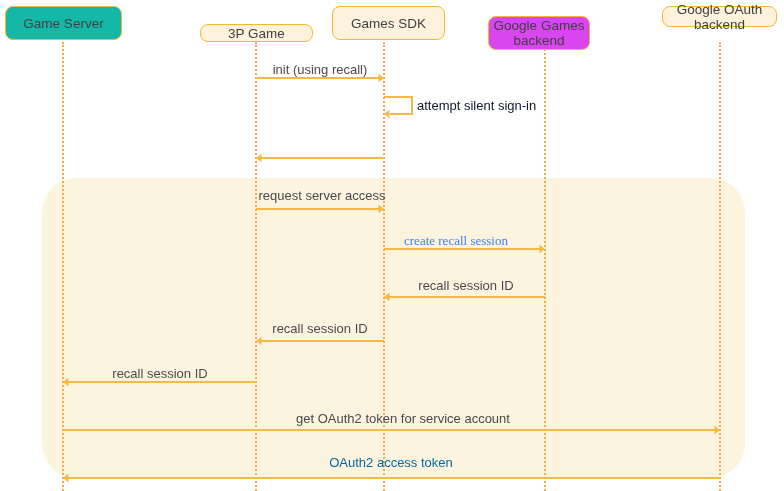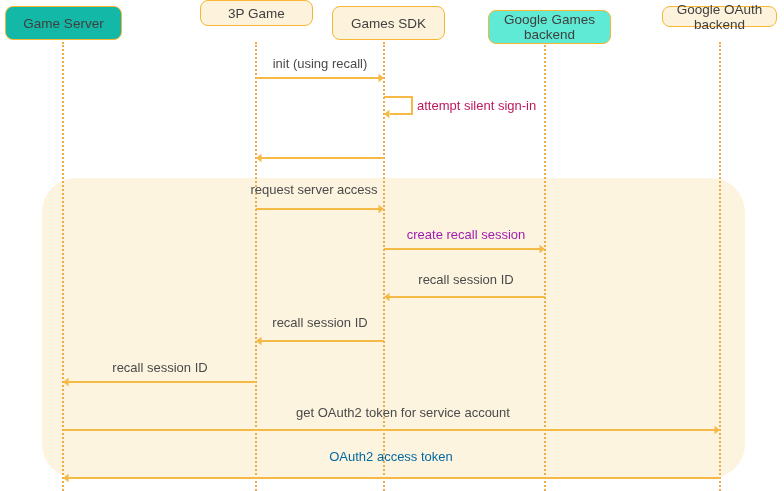--- a/index.html
+++ b/index.html
@@ -49,21 +49,21 @@
     padding: 2px 4px;
   }
   .msg-label {
     position: absolute;
     font-size: 13px;
     line-height: 15px;
     color: #4a4a4a;
     white-space: nowrap;
     z-index: 4;
   }
-  .msg-label.center { transform: translateX(-50%); }
+  .msg-label.center { transform: translateX(-50%); margin-top: 6px; }
   svg.arrow-layer {
     position: absolute;
     left: 0;
     top: 0;
     width: 784px;
     height: 491px;
     z-index: 3;
     overflow: visible;
   }
 </style>
@@ -73,27 +73,27 @@
 <div id="diagram-root">
     <div class="highlight-region" style="left: 42px; top: 178px; width: 703px; height: 300px; background: rgb(253, 244, 224);"></div>
     <div class="lifeline" style="left: 62px; top: 42px; height: 449px; border-left-color: rgb(240, 171, 74);"></div>
     <div class="lifeline" style="left: 255px; top: 42px; height: 449px; border-left-color: rgb(240, 171, 74);"></div>
     <div class="lifeline" style="left: 383px; top: 42px; height: 449px; border-left-color: rgb(240, 171, 74);"></div>
     <div class="lifeline" style="left: 544px; top: 42px; height: 449px; border-left-color: rgb(240, 171, 74);"></div>
     <div class="lifeline" style="left: 719px; top: 42px; height: 449px; border-left-color: rgb(240, 171, 74);"></div>
     <div class="actor-box" style="left: 5px; top: 6px; width: 117px; height: 34px; background: #14b8a6; border-color: rgb(247, 183, 51);">
       <span>Game Server</span>
     </div>
-    <div class="actor-box" style="left: 200px; top: 0; width: 113px; height: 26px; background: rgb(253, 243, 221); border-color: rgb(247, 183, 51);">
+    <div class="actor-box" style="left: 200px; top: 24px; width: 113px; height: 18px; background: rgb(253, 243, 221); border-color: rgb(247, 183, 51);">
       <span>3P Game</span>
     </div>
     <div class="actor-box" style="left: 332px; top: 6px; width: 113px; height: 34px; background: rgb(253, 243, 221); border-color: rgb(247, 183, 51);">
       <span>Games SDK</span>
     </div>
-    <div class="actor-box" style="left: 488px; top: 10px; width: 123px; height: 34px; background: #5eead4; border-color: rgb(247, 183, 51);">
+    <div class="actor-box" style="left: 488px; top: 16px; width: 102px; height: 34px; background: #d946ef; border-color: rgb(247, 183, 51);">
       <span>Google Games backend</span>
     </div>
     <div class="actor-box" style="left: 662px; top: 6px; width: 115px; height: 21px; background: rgb(253, 243, 221); border-color: rgb(247, 183, 51);">
       <span>Google OAuth backend</span>
     </div>
     <svg class="arrow-layer" viewBox="0 0 784 491">
       <g>
         <line x1="256" y1="78" x2="380" y2="78" stroke="#f5b945" stroke-width="2"></line>
         <polygon points="384,78 378.5,73.8 378.5,82.2" fill="#f5b945"></polygon>
       </g>
@@ -128,21 +128,21 @@
       <g>
         <line x1="63" y1="430" x2="716" y2="430" stroke="#f5b945" stroke-width="2"></line>
         <polygon points="720,430 714.5,425.8 714.5,434.2" fill="#f5b945"></polygon>
       </g>
       <g>
         <line x1="720" y1="478" x2="67" y2="478" stroke="#f5b945" stroke-width="2"></line>
         <polygon points="63,478 68.5,473.8 68.5,482.2" fill="#f5b945"></polygon>
       </g>
     </svg>
     <div class="msg-label center" style="left: 320px; top: 56px; color: rgb(74, 74, 74);">init (using recall)</div>
-    <div class="msg-label" style="left: 417px; top: 98px; color: #be185d;">attempt silent sign-in</div>
-    <div class="msg-label center" style="left: 314px; top: 182px; color: rgb(74, 74, 74);">request server access</div>
-    <div class="msg-label center" style="left: 466px; top: 227px; color: #a21caf;">create recall session</div>
+    <div class="msg-label" style="left: 417px; top: 98px; color: #0f172a;">attempt silent sign-in</div>
+    <div class="msg-label center" style="left: 322px; top: 182px; color: rgb(74, 74, 74);">request server access</div>
+    <div class="msg-label center" style="left: 456px; top: 227px; color: #3b82f6; font-family: Liberation Serif, serif;">create recall session</div>
     <div class="msg-label center" style="left: 466px; top: 272px; color: rgb(74, 74, 74);">recall session ID</div>
     <div class="msg-label center" style="left: 320px; top: 315px; color: rgb(74, 74, 74);">recall session ID</div>
     <div class="msg-label center" style="left: 160px; top: 360px; color: rgb(74, 74, 74);">recall session ID</div>
     <div class="msg-label center" style="left: 403px; top: 405px; color: rgb(74, 74, 74);">get OAuth2 token for service account</div>
     <div class="msg-label center" style="left: 391px; top: 449px; color: #0369a1;">OAuth2 access token</div>
   </div>
 
 </body></html>

